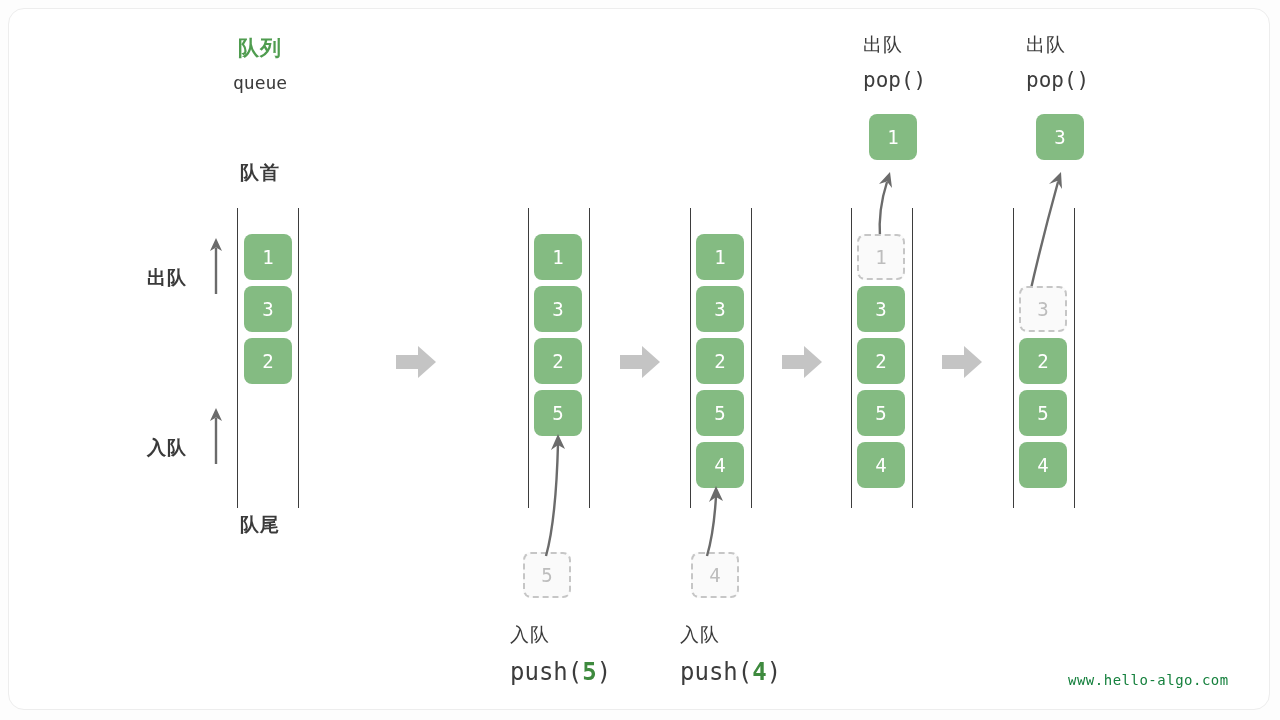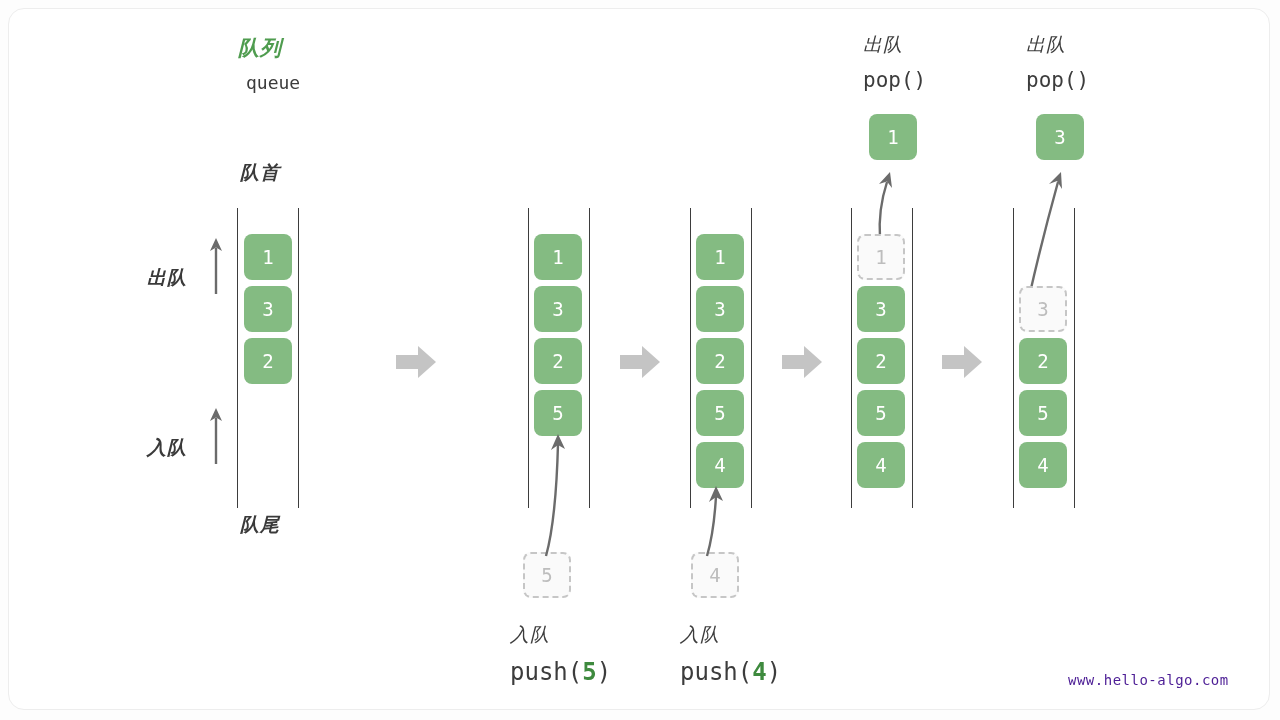--- a/index.html
+++ b/index.html
@@ -22,21 +22,20 @@
   }
 
   
   .cn{
     font-family:"Liberation Sans","DejaVu Sans",sans-serif;
     font-weight:bold;
     color:#3a3a3a;
     font-size:19px;
     letter-spacing:1px;
     white-space:nowrap;
-    font-style:italic;
   }
   .cn.light{font-weight:normal;color:#3c3c3c;}
   .mono{
     font-family:"DejaVu Sans Mono","Liberation Mono",monospace;
     color:#3c3c3c;
     font-size:19px;
     white-space:nowrap;
   }
   .green-title{color:#4f9c4f;}
   .green-arg{color:#3e8a3e;font-weight:bold;}
@@ -73,35 +72,35 @@
     position:absolute;
     width:40px;height:36px;
     color:#c4c4c4;
   }
 
   
   .watermark{
     position:absolute;
     font-family:"DejaVu Sans Mono","Liberation Mono",monospace;
     font-size:14px;
-    color:#4c1d95;
+    color:#15803d;
     letter-spacing:0.5px;
     white-space:nowrap;
   }
 
   svg{display:block;overflow:visible;}
 </style>
 </head>
 <body>
 
 <div id="canvas">
   <div class="frame"></div>
 
   <div class="abs cn green-title" style="left:238px;top:34px;font-size:21px;">队列</div>
-  <div class="abs mono" style="left:246px;top:72px;font-size:18px;">queue</div>
+  <div class="abs mono" style="left:233px;top:72px;font-size:18px;">queue</div>
 
   <div class="abs cn" style="left:240px;top:160px;">队首</div>
   <div class="abs cn" style="left:240px;top:512px;">队尾</div>
 
   <div class="abs cn" style="left:147px;top:265px;">出队</div>
   <svg class="abs" style="left:207px;top:236px;" width="18" height="60" viewBox="0 0 18 60">
     <line x1="9" y1="58" x2="9" y2="12" stroke="#6b6b6b" stroke-width="2.4"></line>
     <path d="M9 2 L15 15 L9 11.5 L3 15 Z" fill="#6b6b6b"></path>
   </svg>
 

